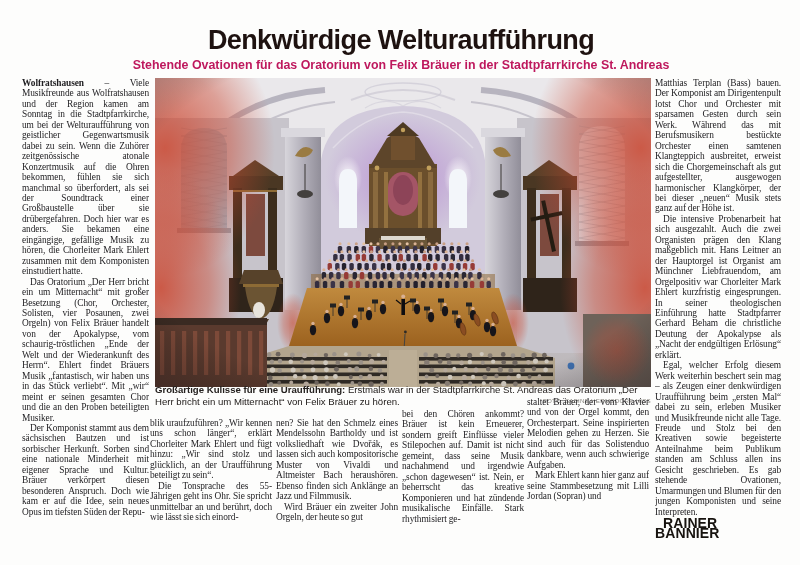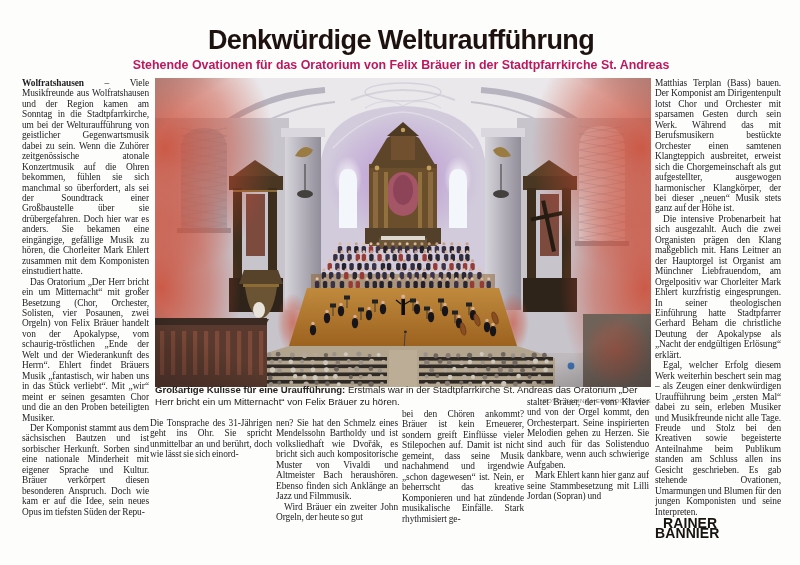--- a/index.html
+++ b/index.html
@@ -689,24 +689,25 @@
       <rect x="0" y="0" width="496" height="309" fill="url(#vignette)"></rect>
     </svg>
   </div>
 
   <div class="caption">
     <span class="lead">Großartige Kulisse für eine Uraufführung:</span><span> Erstmals war in der Stadtpfarrkirche St. Andreas das Oratorium „Der Herr bricht ein um Mitternacht“ von Felix Bräuer zu hören.</span>
     <span class="credit">FOTO: SABINE HERMSDORF-HISS</span>
   </div>
 
   <div class="col col-b1">
-    <p>Die Tonsprache des 31-Jährigen geht ins Ohr. Sie spricht unmittelbar an und berührt, doch wie lässt sie sich einord-</p>
+    <p>blik uraufzuführen? „Wir kennen uns schon länger“, erklärt Chorleiter Mark Ehlert und fügt hinzu: „Wir sind stolz und glücklich, an der Uraufführung beteiligt zu sein“.</p>
+    <p>Die Tonsprache des 55-Jährigen geht ins Ohr. Sie spricht unmittelbar an und berührt, doch wie lässt sie sich einord-</p>
   </div>
   <div class="col col-b2">
-    <p>nen? Sie hat den Schmelz eines Mendelssohn Bartholdy und ist volksliedhaft wie Dvořák, es bricht sich auch kompositorische Muster von Vivaldi und Altmeister Bach heraushören. Ebenso finden sich Anklänge an Jazz und Filmmusik.</p>
+    <p>nen? Sie hat den Schmelz eines Mendelssohn Bartholdy und ist volksliedhaft wie Dvořák, es lassen sich auch kompositorische Muster von Vivaldi und Altmeister Bach heraushören. Ebenso finden sich Anklänge an Jazz und Filmmusik.</p>
     <p>Wird Bräuer ein zweiter John Orgeln, der heute so gut</p>
   </div>
   <div class="col col-b3">
     <p>bei den Chören ankommt? Bräuer ist kein Erneuerer, sondern greift Einflüsse vieler Stilepochen auf. Damit ist nicht gemeint, dass seine Musik nachahmend und irgendwie „schon dagewesen“ ist. Nein, er beherrscht das kreative Komponieren und hat zündende musikalische Einfälle. Stark rhythmisiert ge-</p>
   </div>
   <div class="col col-b4">
     <p>staltet Bräuer, der vom Klavier und von der Orgel kommt, den Orchesterpart. Seine inspirierten Melodien gehen zu Herzen. Sie sind auch für das Solistenduo dankbare, wenn auch schwierige Aufgaben.</p>
     <p>Mark Ehlert kann hier ganz auf seine Stammbesetzung mit Lilli Jordan (Sopran) und</p>
   </div>
 

